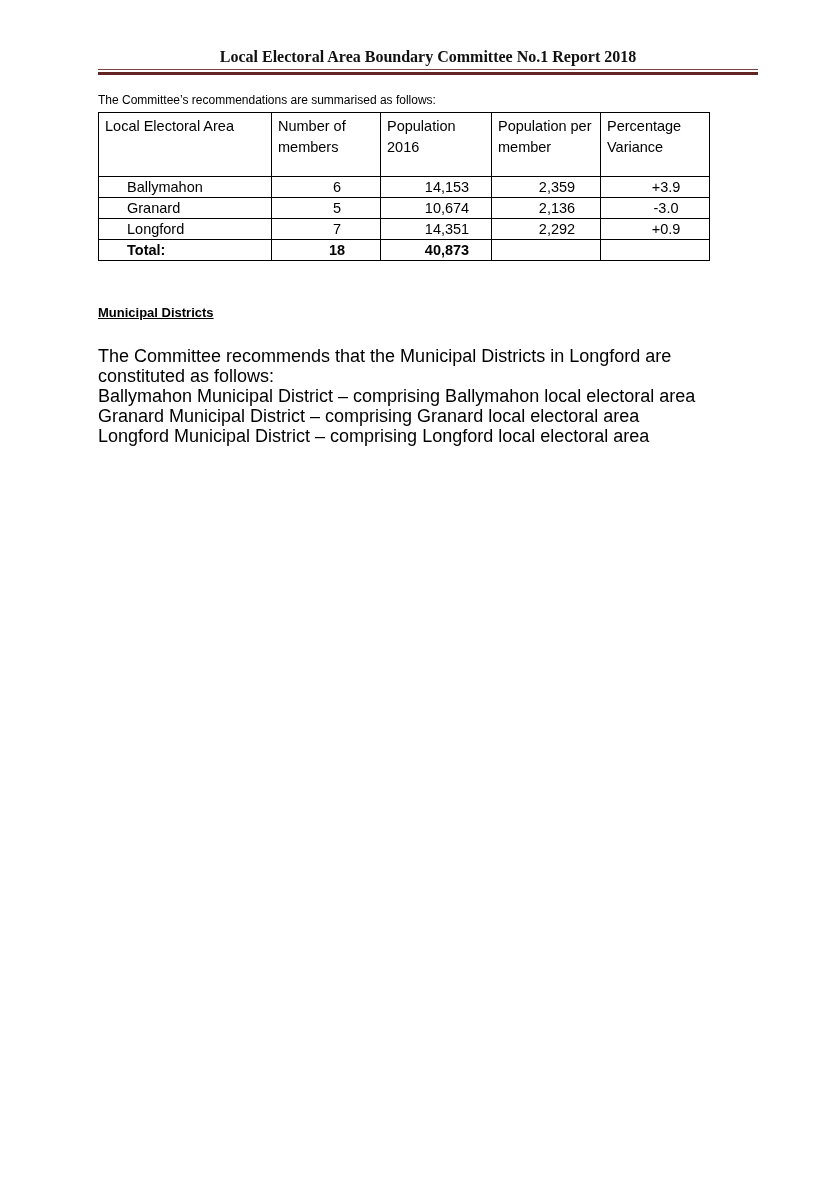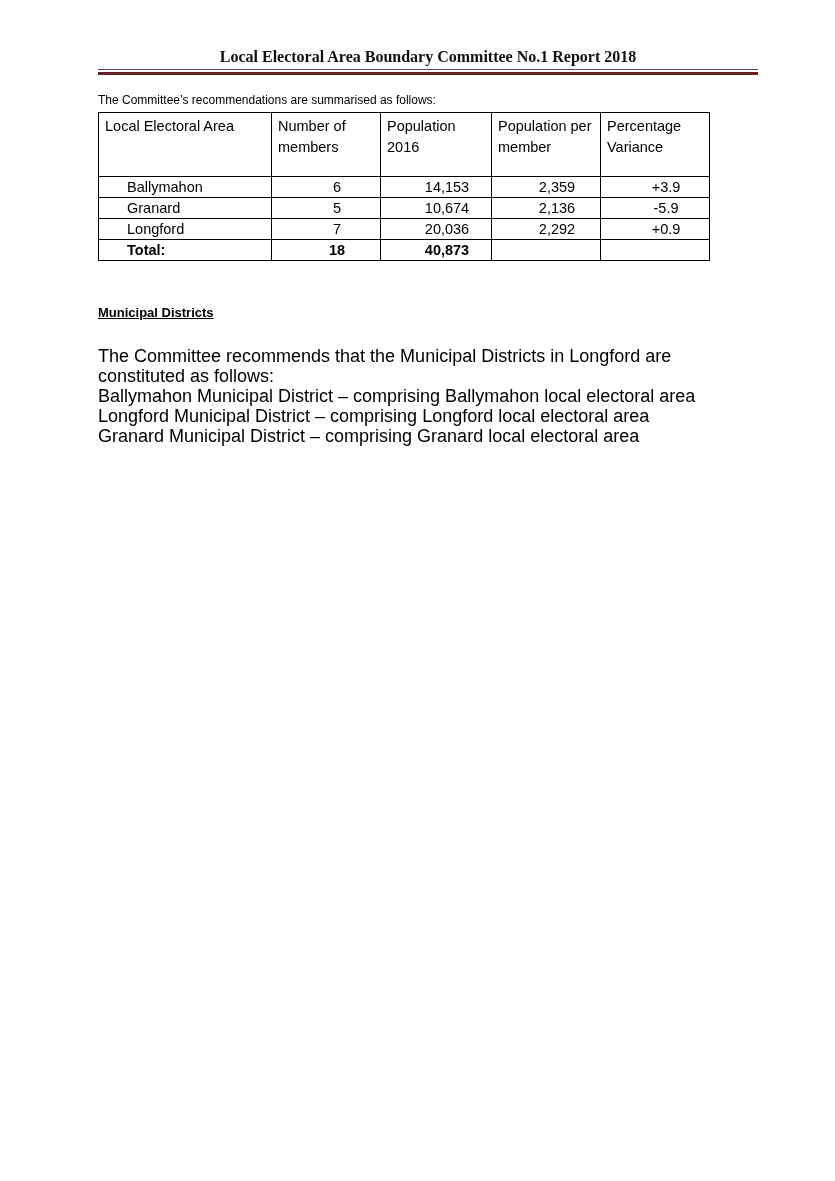--- a/index.html
+++ b/index.html
@@ -133,44 +133,44 @@
           <td class="cell-center">6</td>
           <td class="cell-center">14,153</td>
           <td class="cell-center">2,359</td>
           <td class="cell-center">+3.9</td>
         </tr>
         <tr>
           <td class="cell-left">Granard</td>
           <td class="cell-center">5</td>
           <td class="cell-center">10,674</td>
           <td class="cell-center">2,136</td>
-          <td class="cell-center">-5.9</td>
+          <td class="cell-center">-3.0</td>
         </tr>
         <tr>
           <td class="cell-left">Longford</td>
           <td class="cell-center">7</td>
-          <td class="cell-center">20,036</td>
+          <td class="cell-center">14,351</td>
           <td class="cell-center">2,292</td>
           <td class="cell-center">+0.9</td>
         </tr>
         <tr class="total-row">
           <td class="cell-left">Total:</td>
           <td class="cell-center">18</td>
           <td class="cell-center">40,873</td>
           <td class="cell-center"></td>
           <td class="cell-center"></td>
         </tr>
       </tbody>
     </table>
 
     <div class="section-heading">Municipal Districts</div>
 
     <div class="municipal-para">
       <div class="para-line">The Committee recommends that the Municipal Districts in Longford are constituted as follows:</div>
       <div class="para-line">Ballymahon Municipal District – comprising Ballymahon local electoral area</div>
+      <div class="para-line">Granard Municipal District – comprising Granard local electoral area</div>
       <div class="para-line">Longford Municipal District – comprising Longford local electoral area</div>
-      <div class="para-line">Granard Municipal District – comprising Granard local electoral area</div>
     </div>
 
   </div>
 
   <div class="page-footer">73</div>
 </div>
 
 </body></html>

